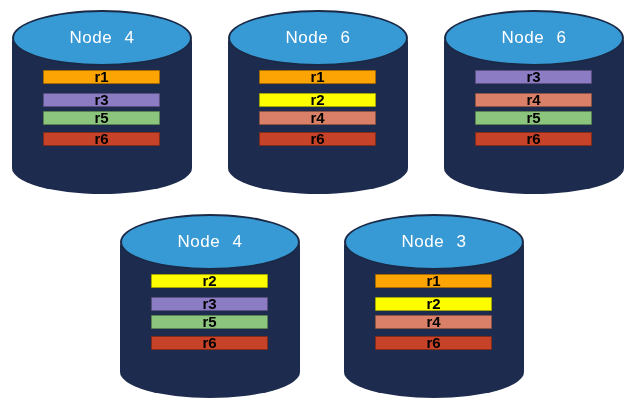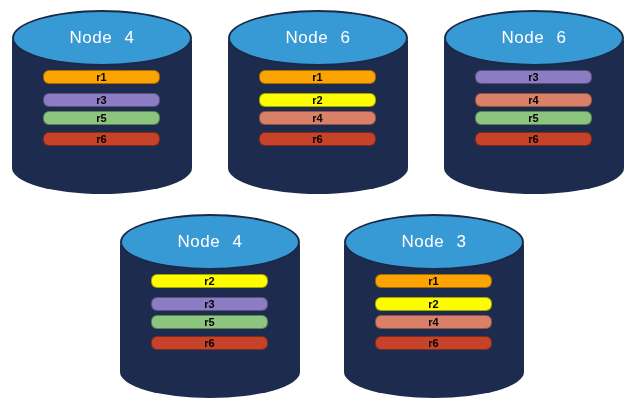--- a/index.html
+++ b/index.html
@@ -42,25 +42,25 @@
     font-size: 17px;
     word-spacing: 7px;
     letter-spacing: 0.5px;
   }
 
   .bar {
     position: absolute;
     left: 31px;
     width: 117px;
     height: 14px;
-    border-radius: 6px;
+    border-radius: 1px;
     border: 1px solid rgba(0,0,0,0.35);
     box-sizing: border-box;
     text-align: center;
-    font-size: 11px;
+    font-size: 15px;
     font-weight: bold;
     line-height: 12px;
     color: var(--bar-text-color, #000000);
     z-index: 3;
   }
 
   .slot0 { top: 60px; }
   .slot1 { top: 83px; }
   .slot2 { top: 101px; }
   .slot3 { top: 122px; }

